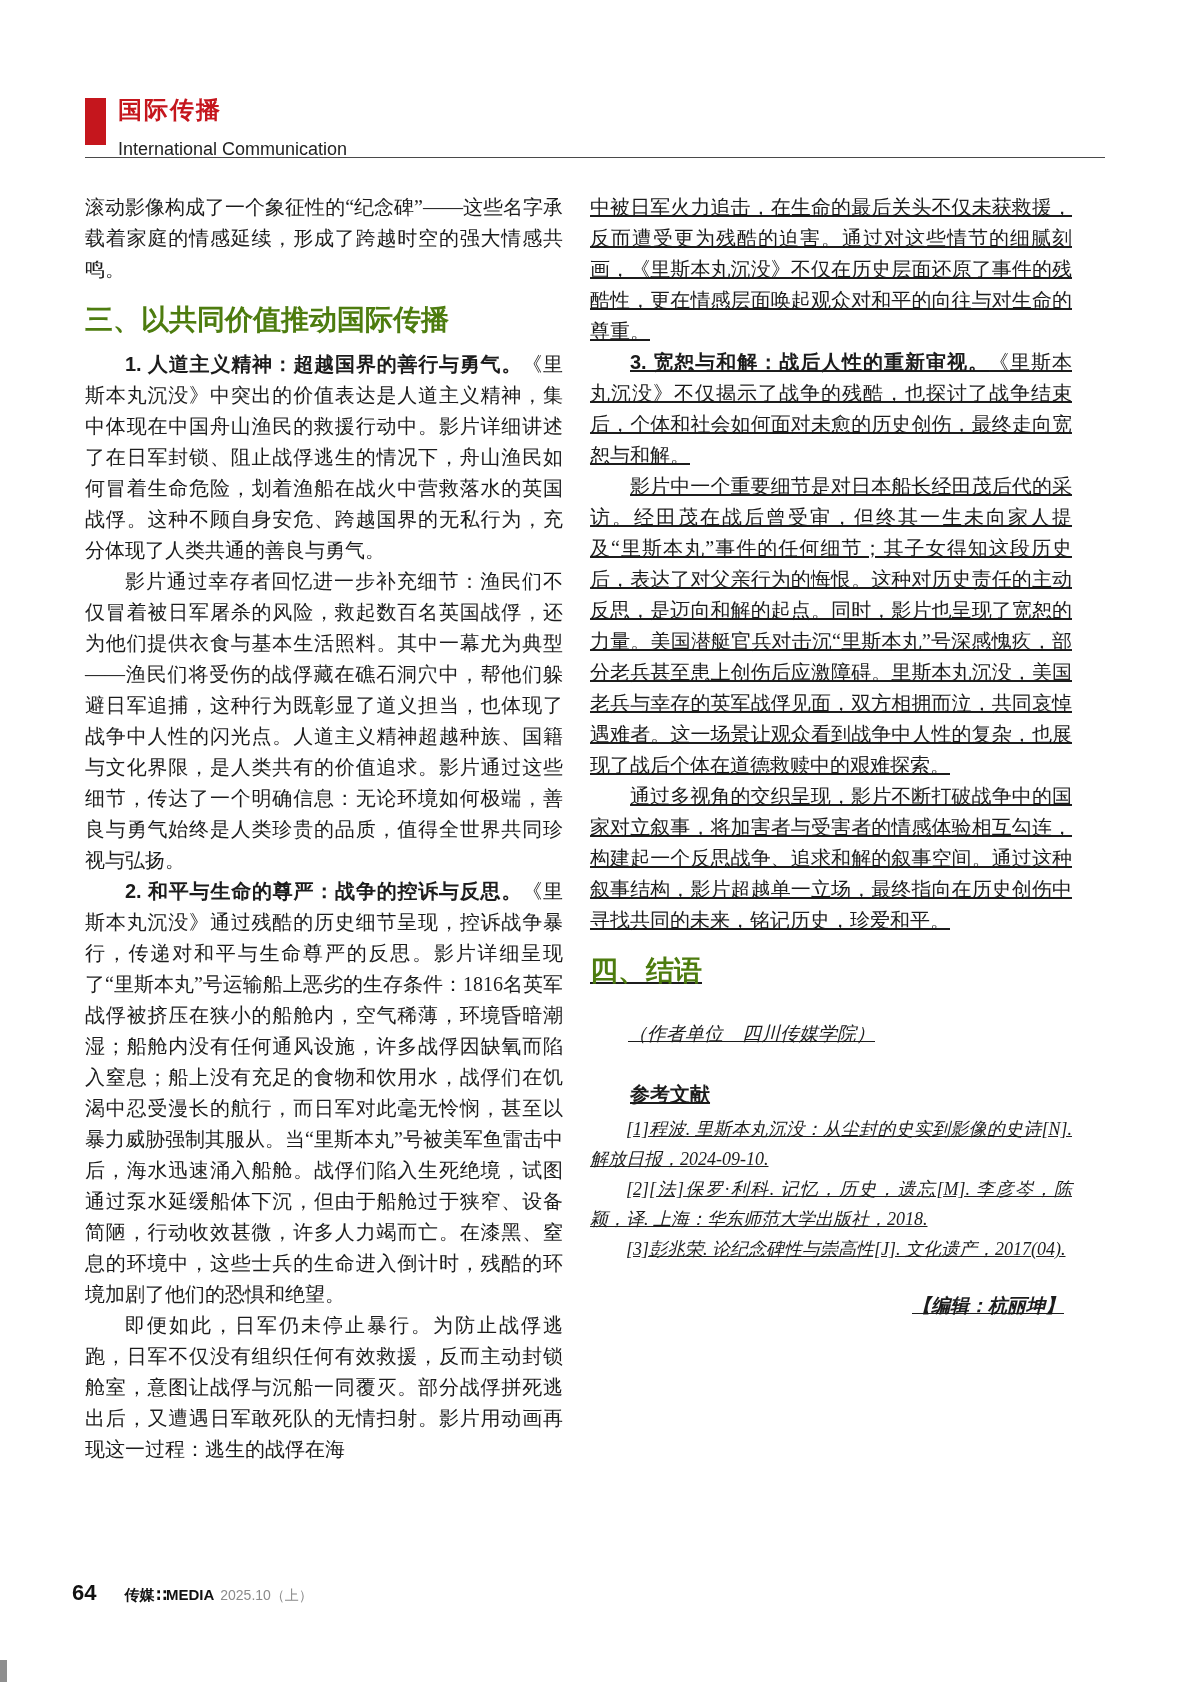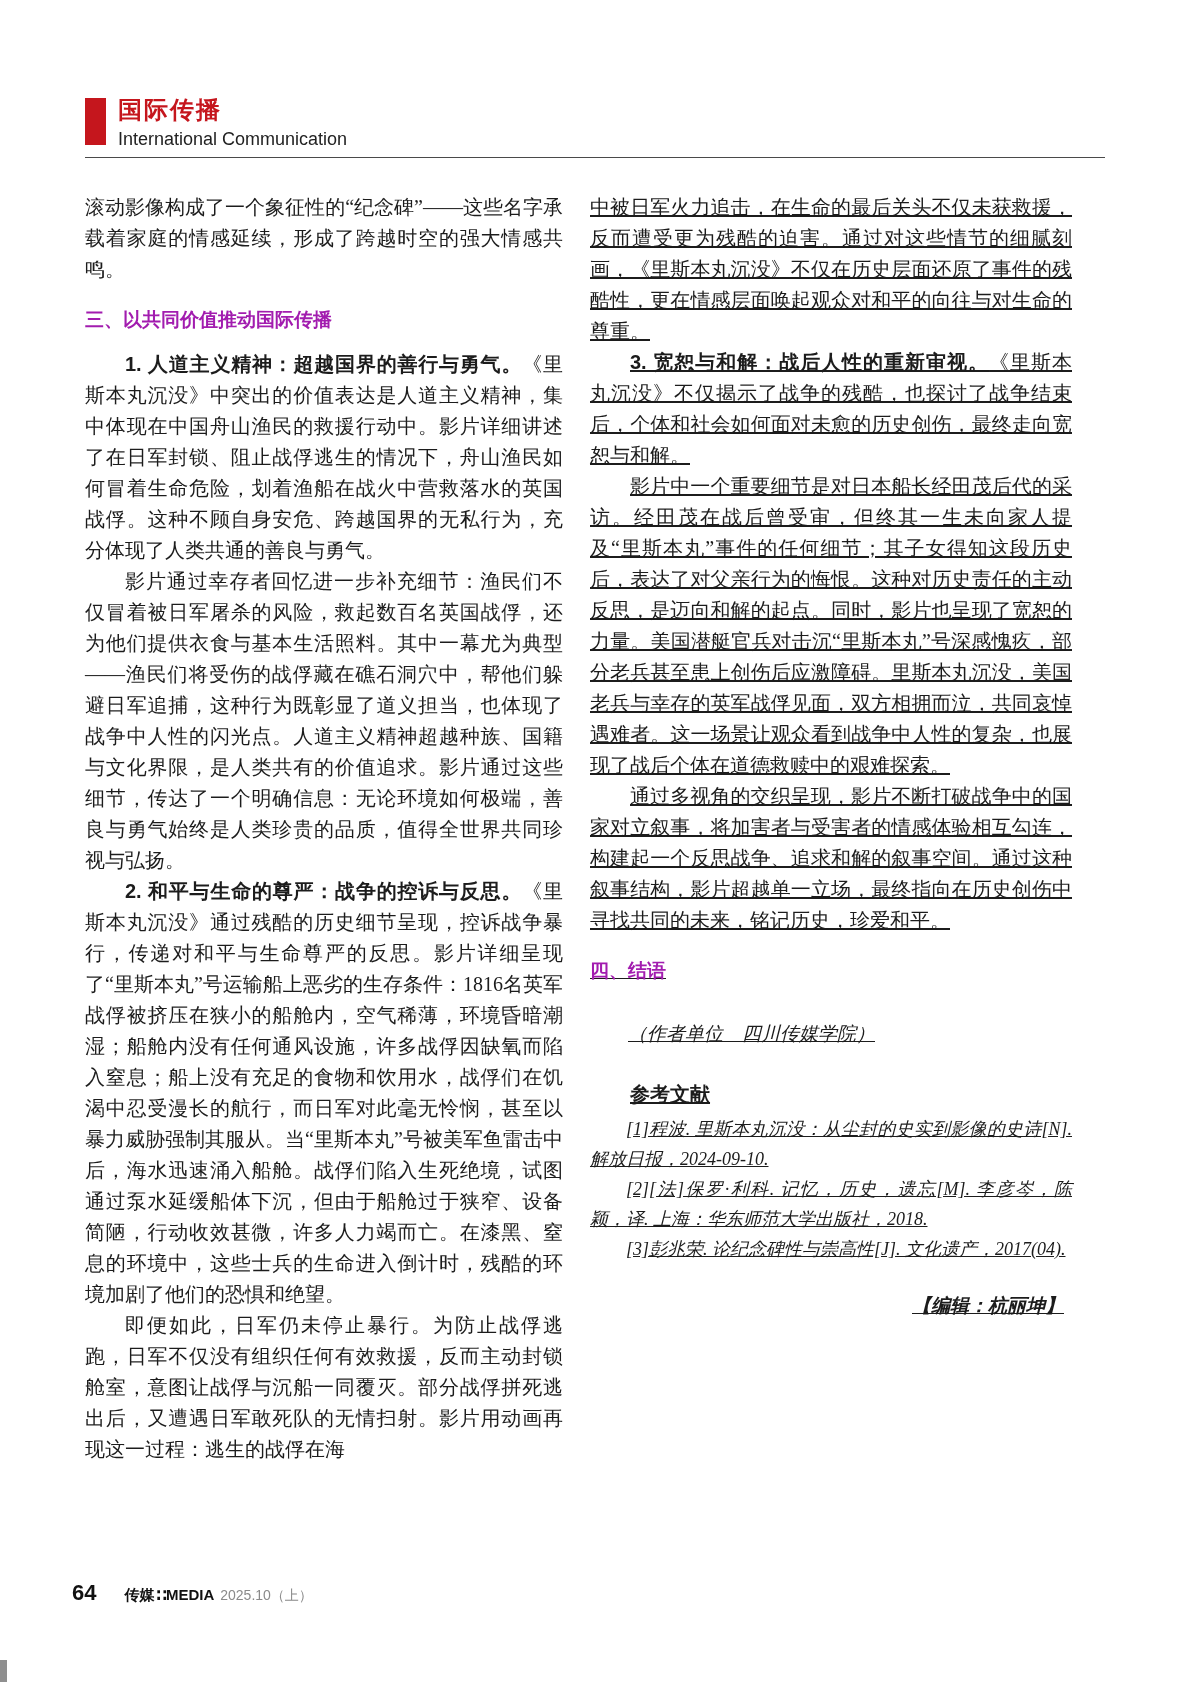--- a/index.html
+++ b/index.html
@@ -4,29 +4,29 @@
 <style>
   html,body{margin:0;padding:0;}
   body{
     width:1190px;height:1682px;position:relative;background:#ffffff;
     font-family:"Liberation Serif", serif;color:#1c1c1c;overflow:hidden;
   }
   
   .accent-block{position:absolute;left:85px;top:98px;width:21px;height:47px;background:#c5161d;}
   .header-titles{position:absolute;left:118px;top:94px;}
   .cn-title{font-family:"Liberation Sans",sans-serif;font-weight:bold;font-size:24px;color:#c5161d;letter-spacing:2px;}
-  .en-title{font-family:"Liberation Sans",sans-serif;font-size:18px;color:#222;margin-top:3px;}
+  .en-title{font-family:"Liberation Sans",sans-serif;font-size:18px;color:#222;margin-top:13px;}
   .header-rule{position:absolute;left:85px;top:157px;width:1020px;height:1px;background:#4a4a4a;}
   
   .col{position:absolute;top:192px;font-size:20px;line-height:31px;text-align:justify;}
   .col-left{left:85px;width:478px;}
   .col-right{left:590px;width:482px;text-decoration:underline;}
   .col p{margin:0;}
   .col p.indent{text-indent:2em;}
-  h2.sec{font-family:"Liberation Sans",sans-serif;font-weight:bold;font-size:19px;color:#a21caf;
+  h2.sec{font-family:"Liberation Sans",sans-serif;font-weight:bold;font-size:28px;color:#4d7c0f;
          margin:20px 0 14px 0;line-height:30px;text-indent:0;}
   .lead{font-family:"Liberation Sans",sans-serif;font-weight:bold;}
   
   .author{font-style:italic;text-indent:2em;font-size:19px;margin-top:32px !important;margin-bottom:30px !important;}
   .ref-title{font-family:"Liberation Sans",sans-serif;font-weight:bold;font-size:20px;text-indent:2em;margin-bottom:4px !important;}
   .ref{font-style:italic;font-size:18px;line-height:30px;text-indent:2em;}
   .editor{text-align:right;font-style:italic;font-weight:bold;font-size:19px;margin-top:26px !important;padding-right:8px;}
   
   .watermark{position:absolute;left:30px;top:1668px;color:#3b82f6;font-family:"Liberation Sans",sans-serif;
              display:flex;align-items:baseline;gap:26px;z-index:1;}

